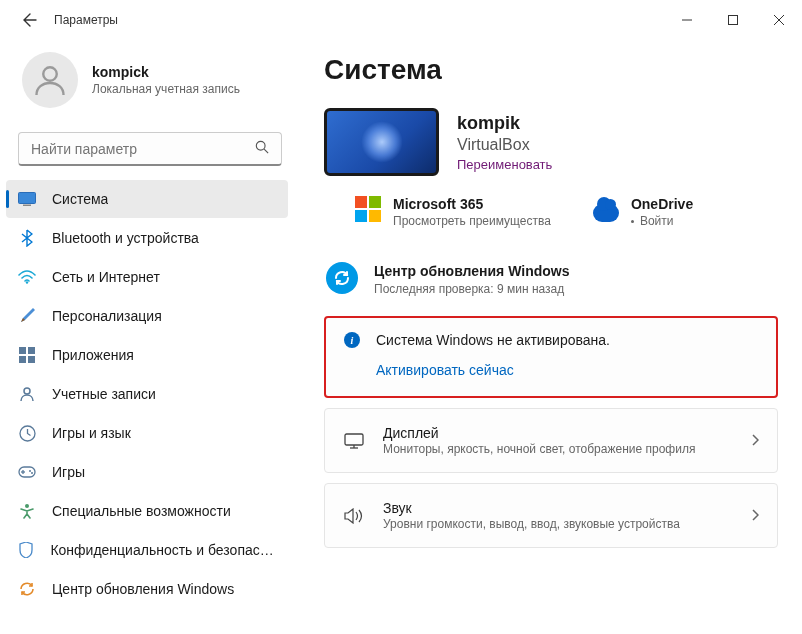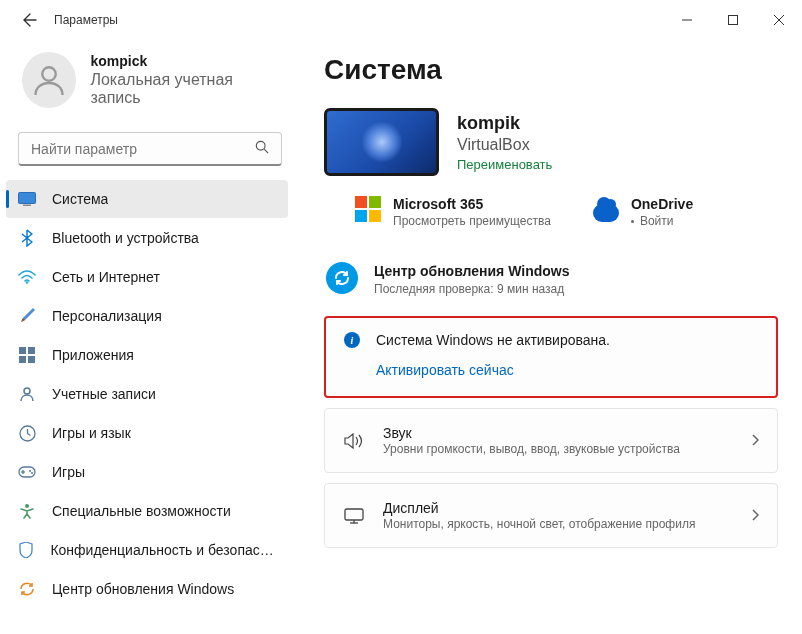--- a/index.html
+++ b/index.html
@@ -72,21 +72,21 @@
     color: #888;
   }
   .profile-text {
     margin-left: 14px;
   }
   .profile-name {
     font-weight: 600;
     font-size: 14px;
   }
   .profile-sub {
-    font-size: 16px;
+    font-size: 12px;
     color: #666;
     margin-top: 2px;
   }
   .search {
     margin: 6px 18px 14px 18px;
     height: 34px;
     border: 1px solid #ccc;
     border-bottom: 2px solid #888;
     border-radius: 4px;
     display: flex;
@@ -190,21 +190,21 @@
   .device-name {
     font-weight: 600;
     font-size: 18px;
   }
   .device-sub {
     font-size: 16px;
     color: #555;
     margin-top: 2px;
   }
   .device-link {
-    color: #15803d;
+    color: #701a75;
     font-size: 13px;
     margin-top: 3px;
     cursor: pointer;
   }
   .services {
     display: flex;
     gap: 42px;
     margin-bottom: 34px;
     padding-left: 31px;
   }
@@ -562,46 +562,46 @@
       <div class="act-row1">
         <div class="info-badge">i</div>
         <div class="act-msg">Система Windows не активирована.</div>
       </div>
       <div class="act-link">Активировать сейчас</div>
     </div>
 
     <div class="card setting-card">
       <div class="setting-icon">
         <svg width="20" height="16" viewBox="0 0 20 16">
-            <path d="M1 5 H4 L9 1 V15 L4 11 H1 Z" stroke="#444" stroke-width="1.2" fill="none"></path>
-            <path d="M12 4 Q15 8 12 12 M15 2 Q20 8 15 14" stroke="#444" stroke-width="1.2" fill="none"></path>
+            <rect x="1" y="1" width="18" height="11" rx="1.5" stroke="#444" stroke-width="1.3" fill="none"></rect>
+            <line x1="6" y1="15" x2="14" y2="15" stroke="#444" stroke-width="1.3"></line>
+            <line x1="10" y1="12" x2="10" y2="15" stroke="#444" stroke-width="1.3"></line>
           </svg>
       </div>
       <div class="setting-text">
-        <div class="setting-title">Звук</div>
-        <div class="setting-sub">Уровни громкости, вывод, ввод, звуковые устройства</div>
+        <div class="setting-title">Дисплей</div>
+        <div class="setting-sub">Мониторы, яркость, ночной свет, отображение профиля</div>
       </div>
       <div class="chev">
         <svg width="8" height="12" viewBox="0 0 8 12">
             <path d="M2 1 L7 6 L2 11" stroke="#666" stroke-width="1.5" fill="none"></path>
           </svg>
       </div>
     </div>
 
     <div class="card setting-card">
       <div class="setting-icon">
         <svg width="20" height="16" viewBox="0 0 20 16">
-            <rect x="1" y="1" width="18" height="11" rx="1.5" stroke="#444" stroke-width="1.3" fill="none"></rect>
-            <line x1="6" y1="15" x2="14" y2="15" stroke="#444" stroke-width="1.3"></line>
-            <line x1="10" y1="12" x2="10" y2="15" stroke="#444" stroke-width="1.3"></line>
+            <path d="M1 5 H4 L9 1 V15 L4 11 H1 Z" stroke="#444" stroke-width="1.2" fill="none"></path>
+            <path d="M12 4 Q15 8 12 12 M15 2 Q20 8 15 14" stroke="#444" stroke-width="1.2" fill="none"></path>
           </svg>
       </div>
       <div class="setting-text">
-        <div class="setting-title">Дисплей</div>
-        <div class="setting-sub">Мониторы, яркость, ночной свет, отображение профиля</div>
+        <div class="setting-title">Звук</div>
+        <div class="setting-sub">Уровни громкости, вывод, ввод, звуковые устройства</div>
       </div>
       <div class="chev">
         <svg width="8" height="12" viewBox="0 0 8 12">
             <path d="M2 1 L7 6 L2 11" stroke="#666" stroke-width="1.5" fill="none"></path>
           </svg>
       </div>
     </div>
   </div>
 </div>
 

